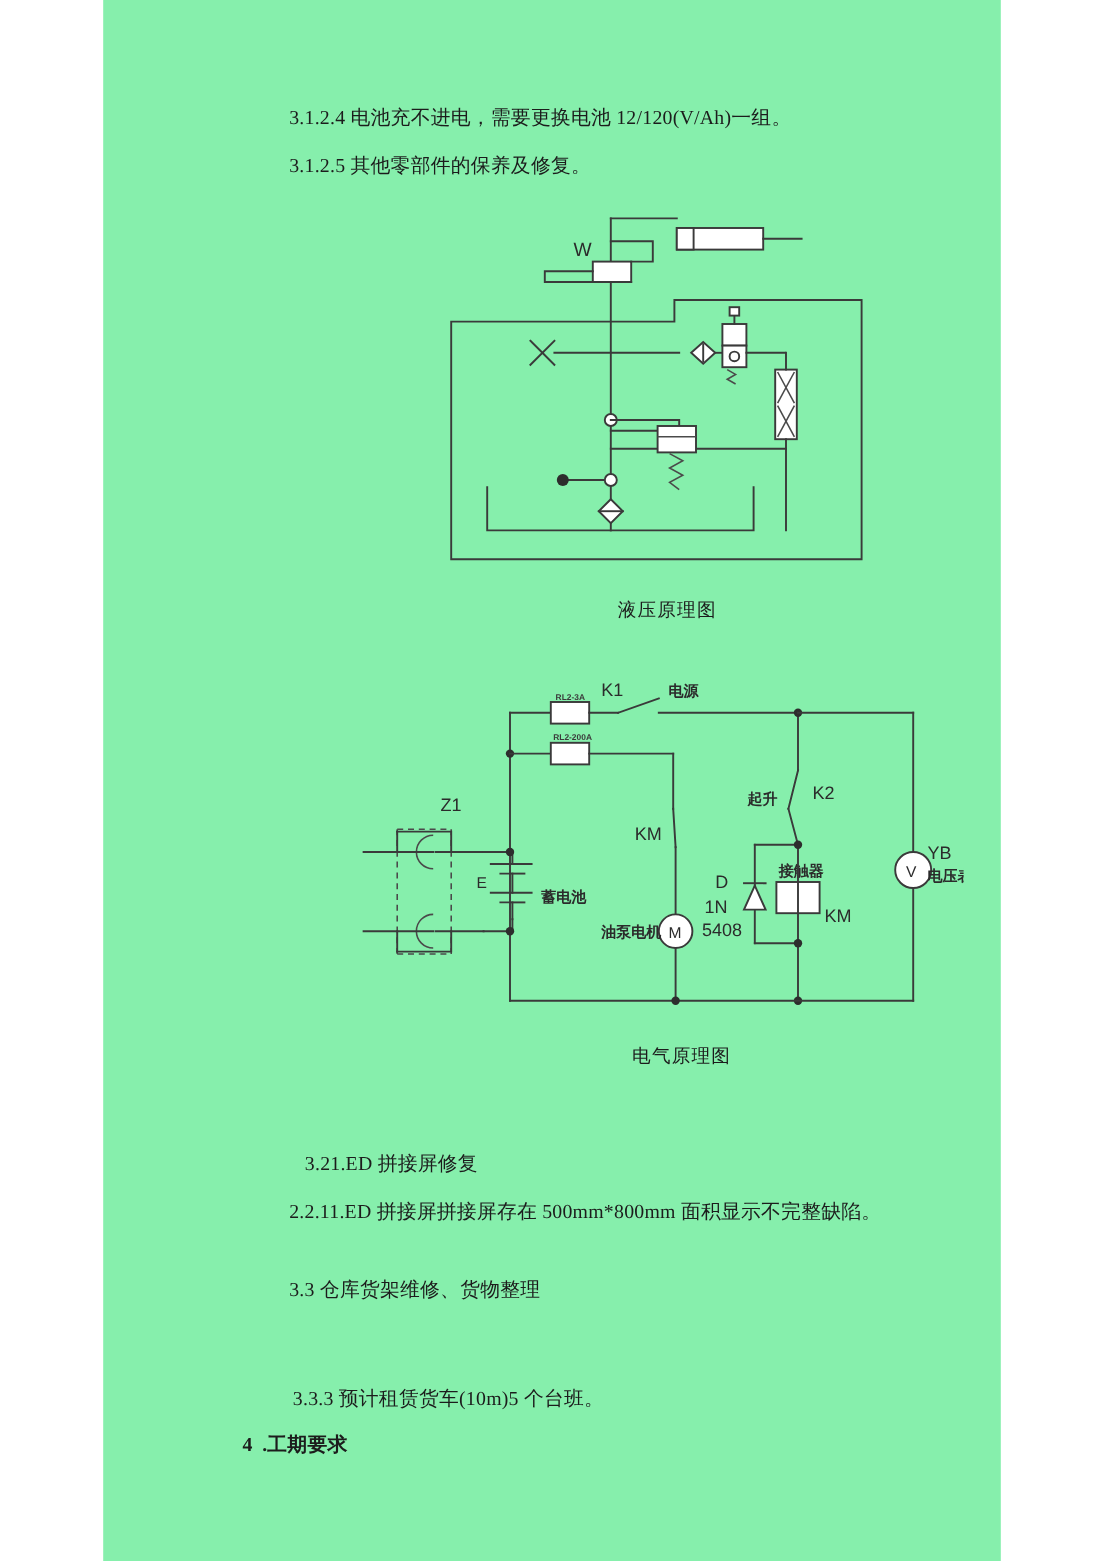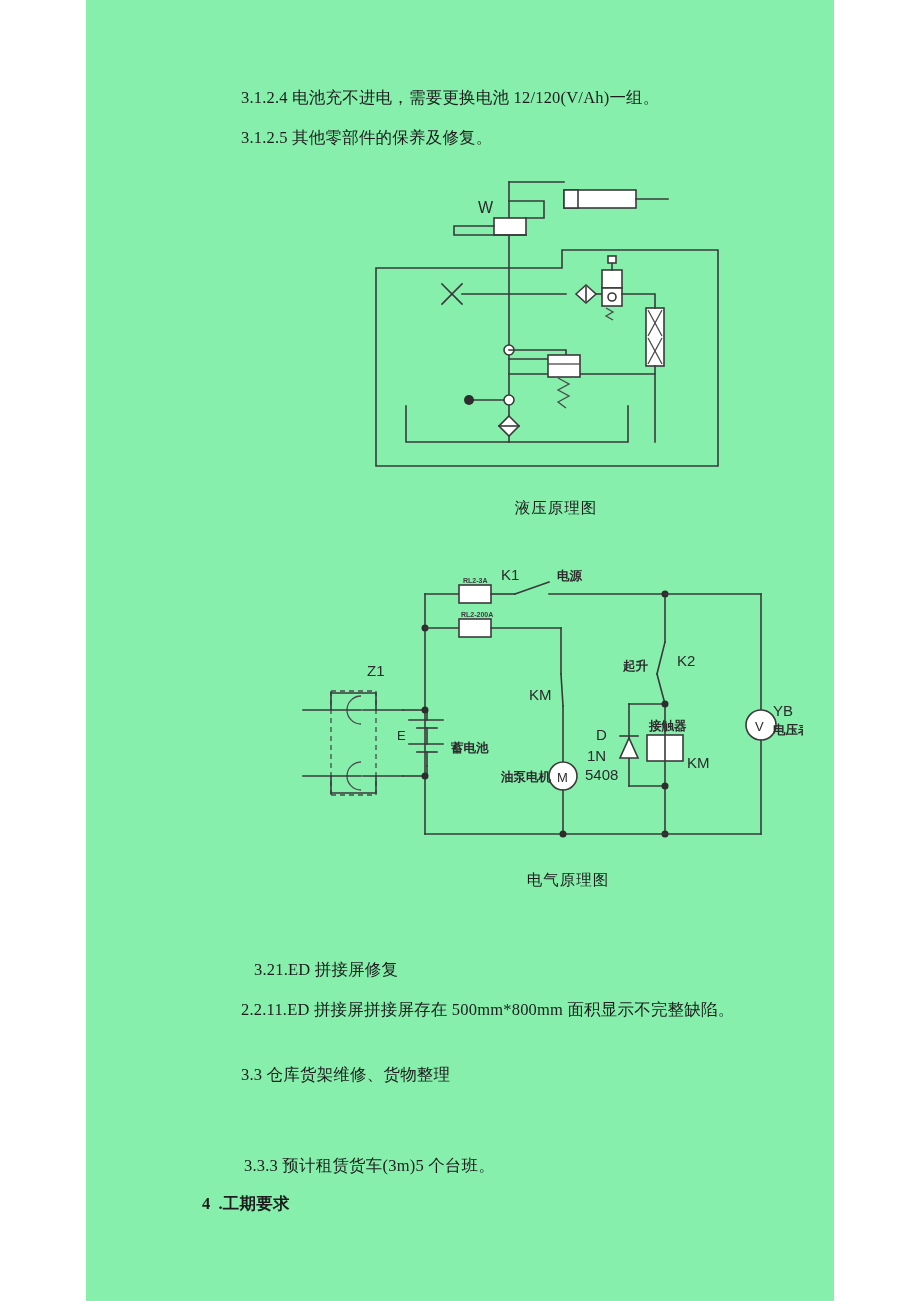--- a/index.html
+++ b/index.html
@@ -320,19 +320,19 @@
   <div class="caption" style="left:392px; top:870px; width:180px;">电气原理图</div>
 
   <div class="para" style="left:168px; top:958px;">3.21.ED 拼接屏修复</div>
 
   <div class="para" style="left:155px; top:998px;">2.2.11.ED 拼接屏拼接屏存在 500mm*800mm 面积显示不完整缺陷。</div>
 
   <div class="para" style="left:155px; top:1023px;margin-top:40px;">3.3 仓库货架维修、货物整理</div>
 
 
 
-  <div class="para" style="left:158px; top:1154px;">3.3.3 预计租赁货车(3m)5 个台班。</div>
+  <div class="para" style="left:158px; top:1154px;">3.3.3 预计租赁货车(10m)5 个台班。</div>
 
   <div class="para bold" style="left:116px; top:1192px;">
     <span>4</span><span style="display:inline-block; width:8px;"></span><span>.工期要求</span>
   </div>
 
 </div>
 
 </body></html>

